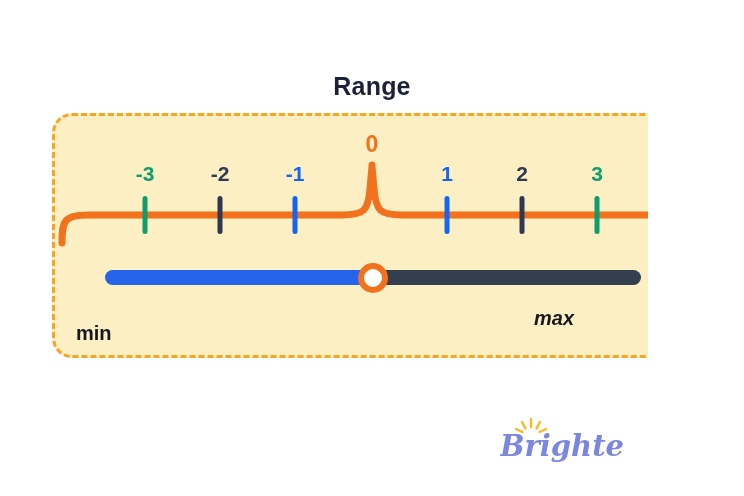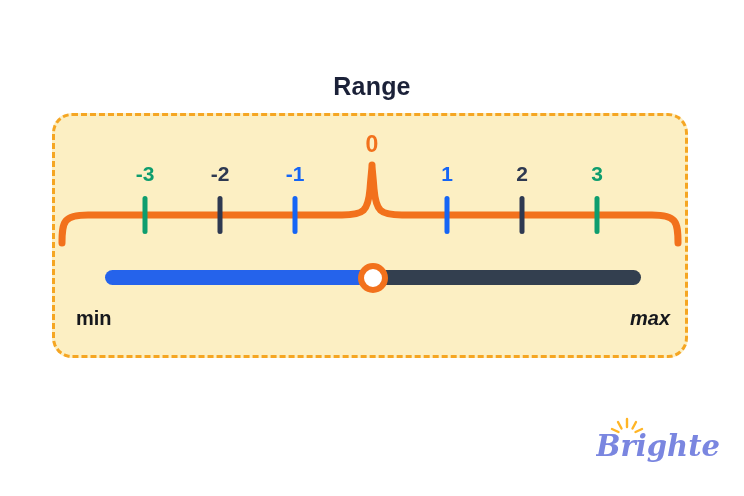--- a/index.html
+++ b/index.html
@@ -7,21 +7,21 @@
     padding: 0;
     background: #ffffff;
   }
   body {
     font-family: "Liberation Sans", sans-serif;
     -webkit-font-smoothing: antialiased;
   }
 
   #stage {
     position: relative;
-    width: 744px;
+    width: 648px;
     height: 496px;
     background: #ffffff;
     overflow: hidden;
   }
 
   
   #page-title {
     position: absolute;
     left: 0;
     top: 72px;
@@ -119,21 +119,21 @@
   }
 
   .edge-label {
     position: absolute;
     top: 306px;
     font-size: 20px;
     font-weight: 700;
     color: #16181d;
     line-height: 24px;
   }
-  #label-min { left: 76px; }
+  #label-min { left: 76px; margin-top: 15px; }
   #label-max { right: 74px; font-style: italic; }
 
   
   #brand-logo {
     position: absolute;
     right: 24px;
     bottom: 28px;
     width: 124px;
     height: 52px;
   }

